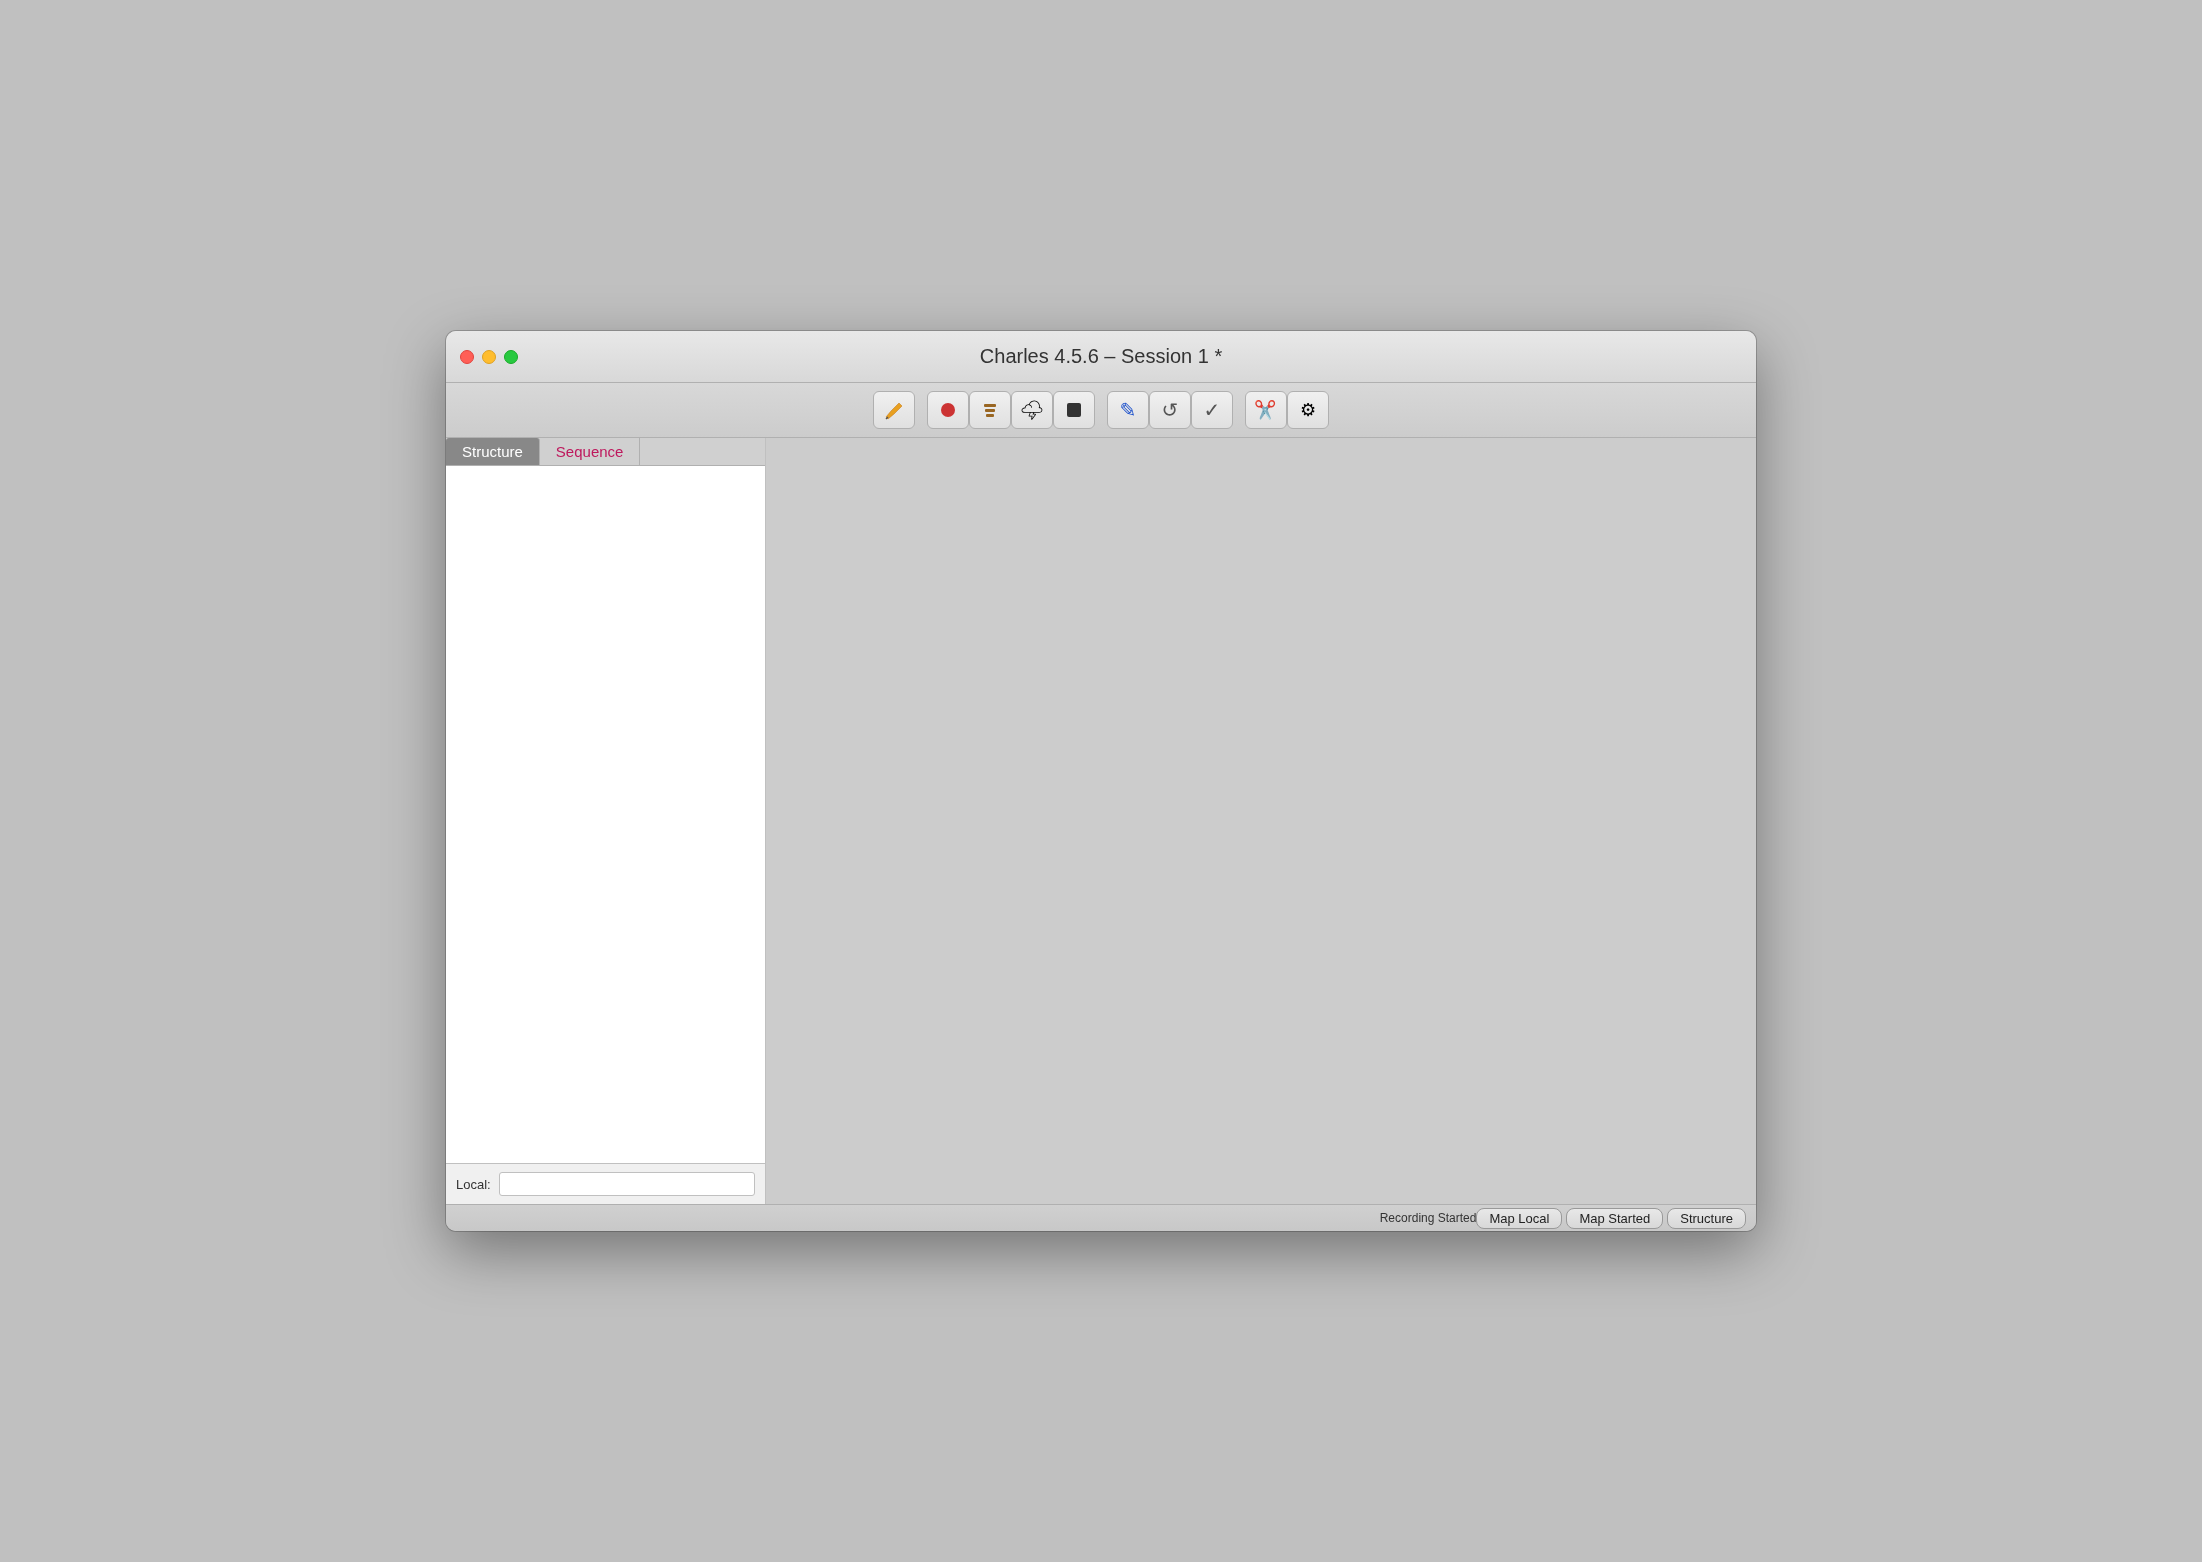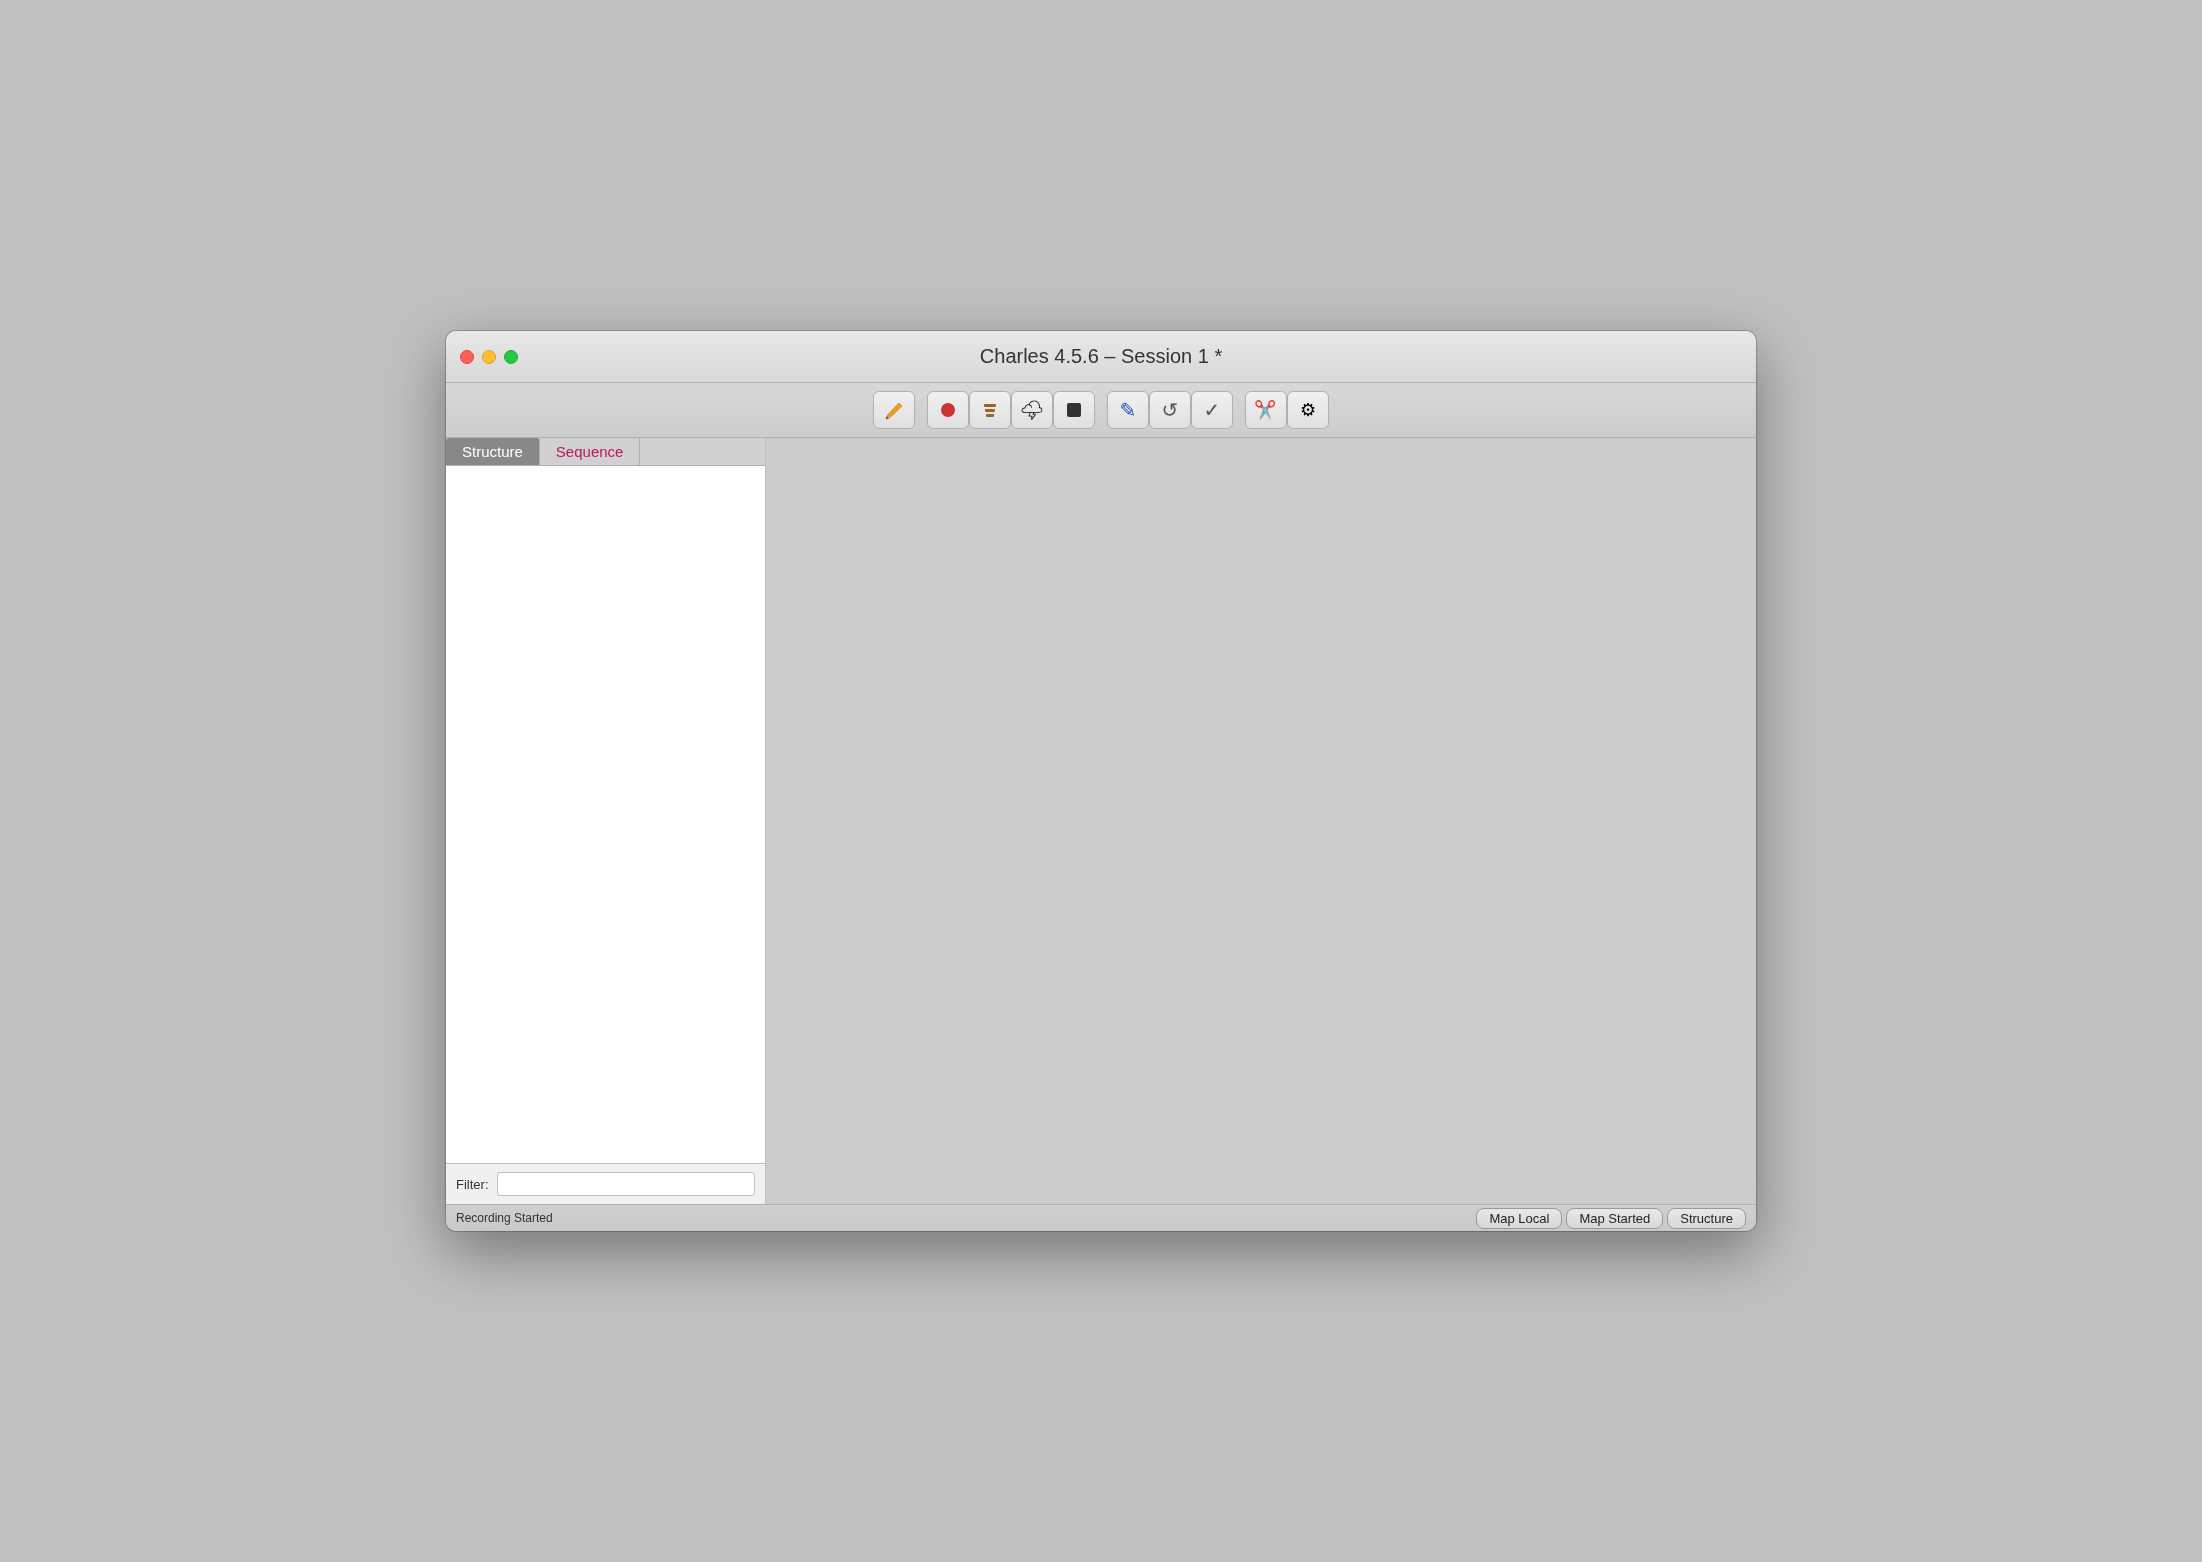--- a/index.html
+++ b/index.html
@@ -180,21 +180,21 @@
     .detail-area {
       flex: 1;
       background: #cccccc;
     }
 
     .statusbar {
       background: linear-gradient(to bottom, #d0d0d0, #c8c8c8);
       height: 27px;
       display: flex;
       align-items: center;
-      justify-content: space-between;
+      justify-content: flex-end;
       padding: 12px 10px;
       border-top: 1px solid #b0b0b0;
       flex-shrink: 0;
     }
 
     .status-text {
       font-size: 12px;
       color: #333;
       font-weight: 500;
     }
@@ -341,21 +341,21 @@
           <span>Structure</span>
         </div>
         <div class="tab inactive">
           <span>Sequence</span>
         </div>
       </div>
 
       <div class="tree-area"></div>
 
       <div class="filter-bar">
-        <span class="filter-label">Filter:</span>
+        <span class="filter-label">Local:</span>
         <input class="filter-input" type="text" style="">
       </div>
 
     </div>
 
     <div class="detail-area"></div>
 
   </div>
 
   <div class="statusbar">

